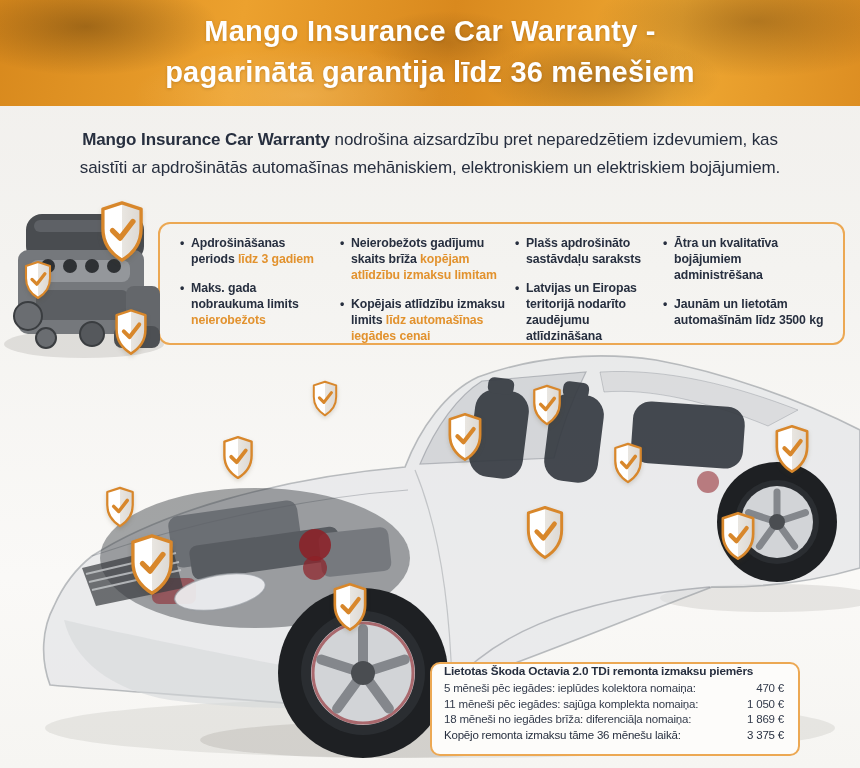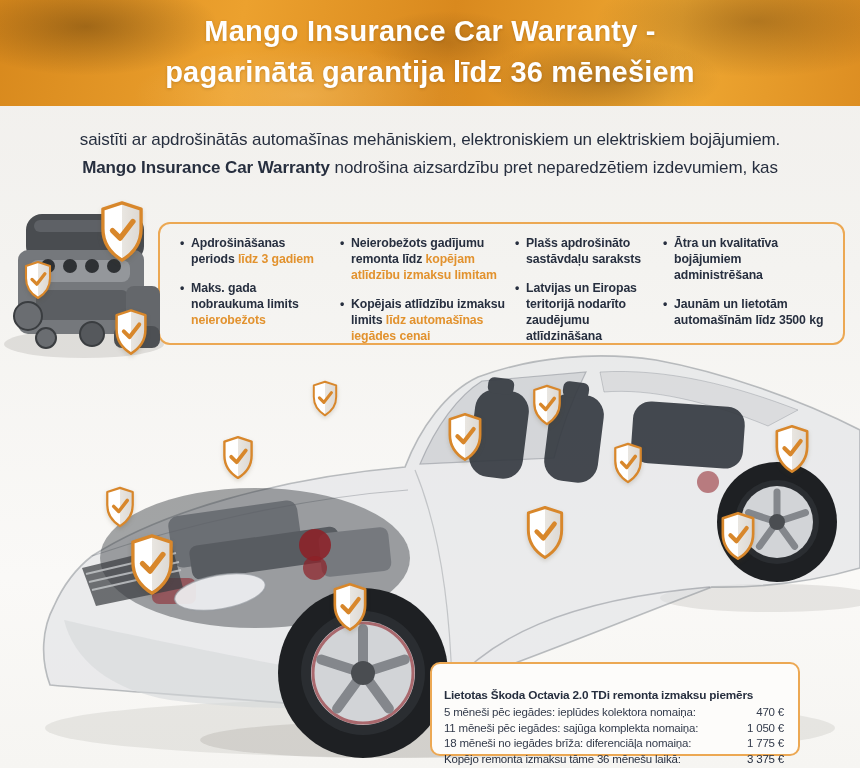--- a/index.html
+++ b/index.html
@@ -49,21 +49,21 @@
   .engine{position:absolute;left:-4px;top:194px;width:192px;height:170px;z-index:4;}
   
   .car{position:absolute;left:20px;top:330px;width:840px;height:430px;z-index:1;}
   
   .shield{position:absolute;z-index:6;display:block;}
   .shield svg{display:block;width:100%;height:100%;filter:drop-shadow(0 2px 2px rgba(80,60,20,.18));}
   
   .repair-box{
     position:absolute;left:430px;top:662px;width:370px;height:94px;z-index:7;
     background:#fdfcfa;border:2px solid #eca853;border-radius:10px;box-sizing:border-box;
-    padding:24px 14px 6px 12px;
+    padding:0 14px 6px 12px;
   }
   .repair-title{
     color:#272f3f;font-size:11.8px;font-weight:700;letter-spacing:-.2px;
     line-height:15px;margin-bottom:2px;
   }
   .repair-row{display:flex;align-items:flex-end;line-height:15.5px;}
   .repair-row .lbl{flex:1;color:#333b4b;font-size:11.5px;font-weight:500;letter-spacing:-.2px;}
   .repair-row .val{width:50px;text-align:right;color:#333b4b;font-size:11.5px;font-weight:500;letter-spacing:-.2px;}
   .repair-row.total .lbl,.repair-row.total .val{font-weight:400;color:#272f3f;}
   .hidden-defs{position:absolute;width:0;height:0;overflow:hidden;}
@@ -89,22 +89,22 @@
   </svg>
 
   <div class="header">
     <div class="header-title">
       <div>Mango Insurance Car Warranty -</div>
       <div>pagarinātā garantija līdz 36 mēnešiem</div>
     </div>
   </div>
 
   <div class="intro">
+    <div><b>Mango Insurance Car Warranty</b><span> nodrošina aizsardzību pret neparedzētiem izdevumiem, kas</span></div>
     <div>saistīti ar apdrošinātās automašīnas mehāniskiem, elektroniskiem un elektriskiem bojājumiem.</div>
-    <div><b>Mango Insurance Car Warranty</b><span> nodrošina aizsardzību pret neparedzētiem izdevumiem, kas</span></div>
   </div>
 
   <svg class="car" viewBox="0 0 840 430">
 
     <ellipse cx="420" cy="398" rx="395" ry="30" fill="rgba(130,128,122,.14)"></ellipse>
     <ellipse cx="360" cy="410" rx="180" ry="18" fill="rgba(110,108,102,.16)"></ellipse>
     <ellipse cx="750" cy="268" rx="110" ry="14" fill="rgba(110,108,102,.14)"></ellipse>
 
     <path d="M30,355 C20,328 22,298 34,276 C42,258 54,240 72,226
              C140,182 258,148 385,137
@@ -182,21 +182,21 @@
     </g>
   </svg>
 
   <div class="features-box"></div>
   <div class="features-grid">
     <div>
       <div class="feat-item"><span class="dot">•</span><span>Apdrošināšanas periods </span><span class="hl">līdz 3 gadiem</span></div>
       <div class="feat-item"><span class="dot">•</span><span>Maks. gada nobraukuma limits </span><span class="hl">neierobežots</span></div>
     </div>
     <div>
-      <div class="feat-item"><span class="dot">•</span><span>Neierobežots gadījumu remonta līdz </span><span class="hl">kopējam atlīdzību izmaksu limitam</span></div>
+      <div class="feat-item"><span class="dot">•</span><span>Neierobežots gadījumu skaits brīža </span><span class="hl">kopējam atlīdzību izmaksu limitam</span></div>
       <div class="feat-item"><span class="dot">•</span><span>Kopējais atlīdzību izmaksu limits </span><span class="hl">līdz automašīnas iegādes cenai</span></div>
     </div>
     <div>
       <div class="feat-item"><span class="dot">•</span><span>Plašs apdrošināto sastāvdaļu saraksts</span></div>
       <div class="feat-item"><span class="dot">•</span><span>Latvijas un Eiropas teritorijā nodarīto zaudējumu atlīdzināšana</span></div>
     </div>
     <div>
       <div class="feat-item"><span class="dot">•</span><span>Ātra un kvalitatīva bojājumiem administrēšana</span></div>
       <div class="feat-item"><span class="dot">•</span><span>Jaunām un lietotām automašīnām līdz 3500 kg</span></div>
     </div>
@@ -301,21 +301,21 @@
     <div class="repair-row">
       <span class="lbl">5 mēneši pēc iegādes: ieplūdes kolektora nomaiņa:</span>
       <span class="val">470 €</span>
     </div>
     <div class="repair-row">
       <span class="lbl">11 mēneši pēc iegādes: sajūga komplekta nomaiņa:</span>
       <span class="val">1 050 €</span>
     </div>
     <div class="repair-row">
       <span class="lbl">18 mēneši no iegādes brīža: diferenciāļa nomaiņa:</span>
-      <span class="val">1 775 €</span>
+      <span class="val">1 869 €</span>
     </div>
     <div class="repair-row total">
       <span class="lbl">Kopējo remonta izmaksu tāme 36 mēnešu laikā:</span>
       <span class="val">3 375 €</span>
     </div>
   </div>
 
 </div>
 
 </body></html>

